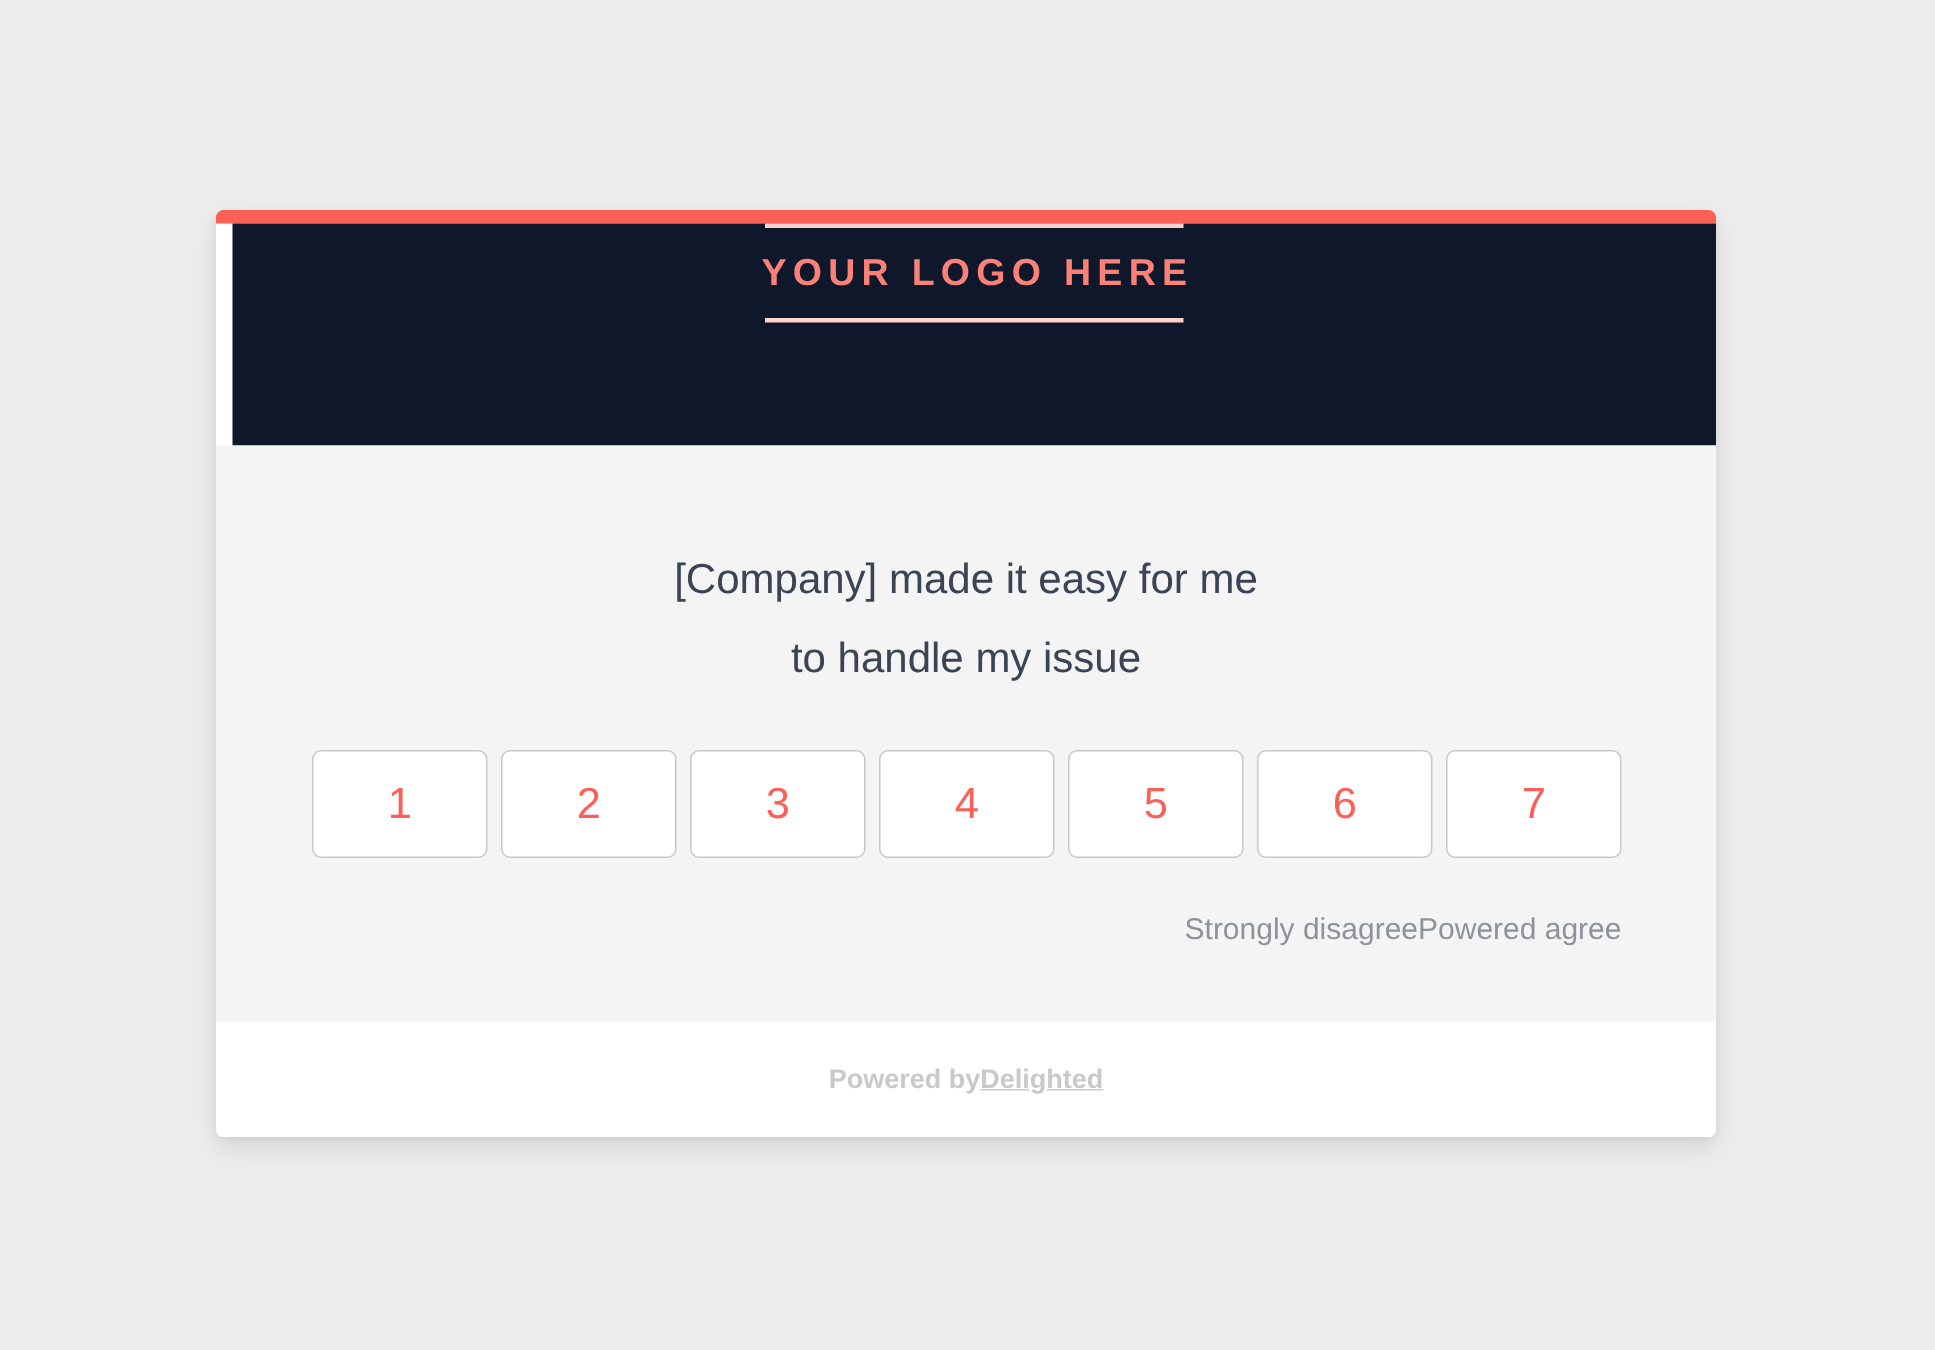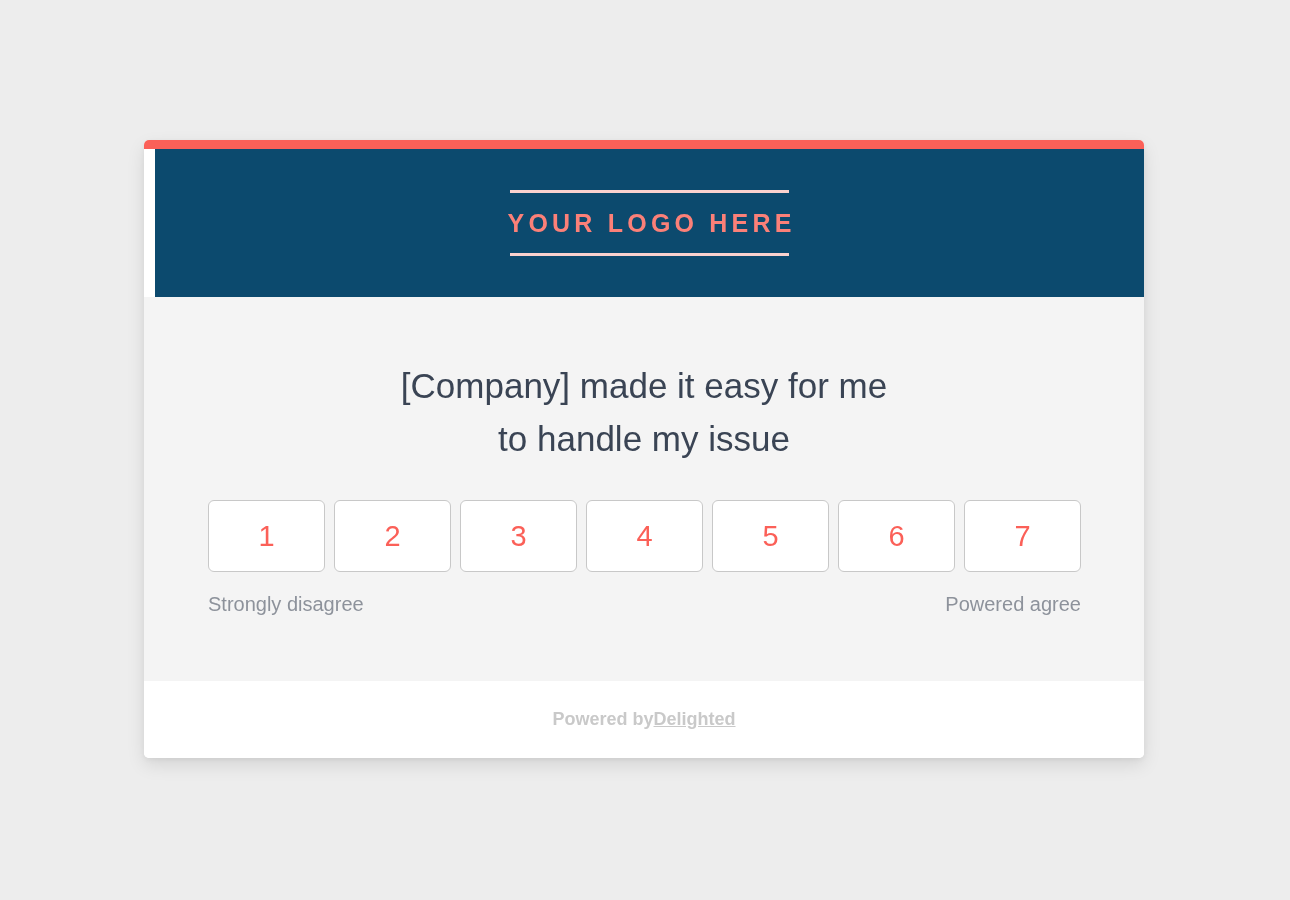--- a/index.html
+++ b/index.html
@@ -40,23 +40,22 @@
     height: 9px;
     width: 100%;
     background: #fb6058;
     flex: 0 0 auto;
   }
 
   
   .logo-header {
     flex: 0 0 auto;
     height: 148px;
-    background: #0c4a6e;
-    display: flex;
-    align-items: center;
+    background: #0f172a;
+    display: flex;
     justify-content: center;
     margin-left: 11px;
   }
 
   .logo-block {
     display: inline-block;
     text-align: center;
   }
 
   .logo-rule {
@@ -83,21 +82,21 @@
     background: #f4f4f4;
     position: relative;
   }
 
   .question {
     position: absolute;
     left: 0;
     right: 0;
     top: 62px;
     text-align: center;
-    font-size: 35px;
+    font-size: 28px;
     line-height: 53px;
     color: #3a4454;
     font-weight: normal;
     margin: 0;
     padding: 0 86px;
   }
 
   .scale-wrap {
     position: absolute;
     left: 64px;
@@ -123,22 +122,22 @@
     align-items: center;
     justify-content: center;
     cursor: pointer;
     padding: 0;
     box-sizing: border-box;
     line-height: 1;
   }
 
   .scale-labels {
     display: flex;
-    justify-content: space-between;
-    margin-top: 21px;
+    justify-content: flex-end;
+    margin-top: 37px;
     font-size: 20px;
     color: #8d929b;
   }
 
   
   .survey-footer {
     flex: 0 0 auto;
     height: 77px;
     background: #ffffff;
     display: flex;

